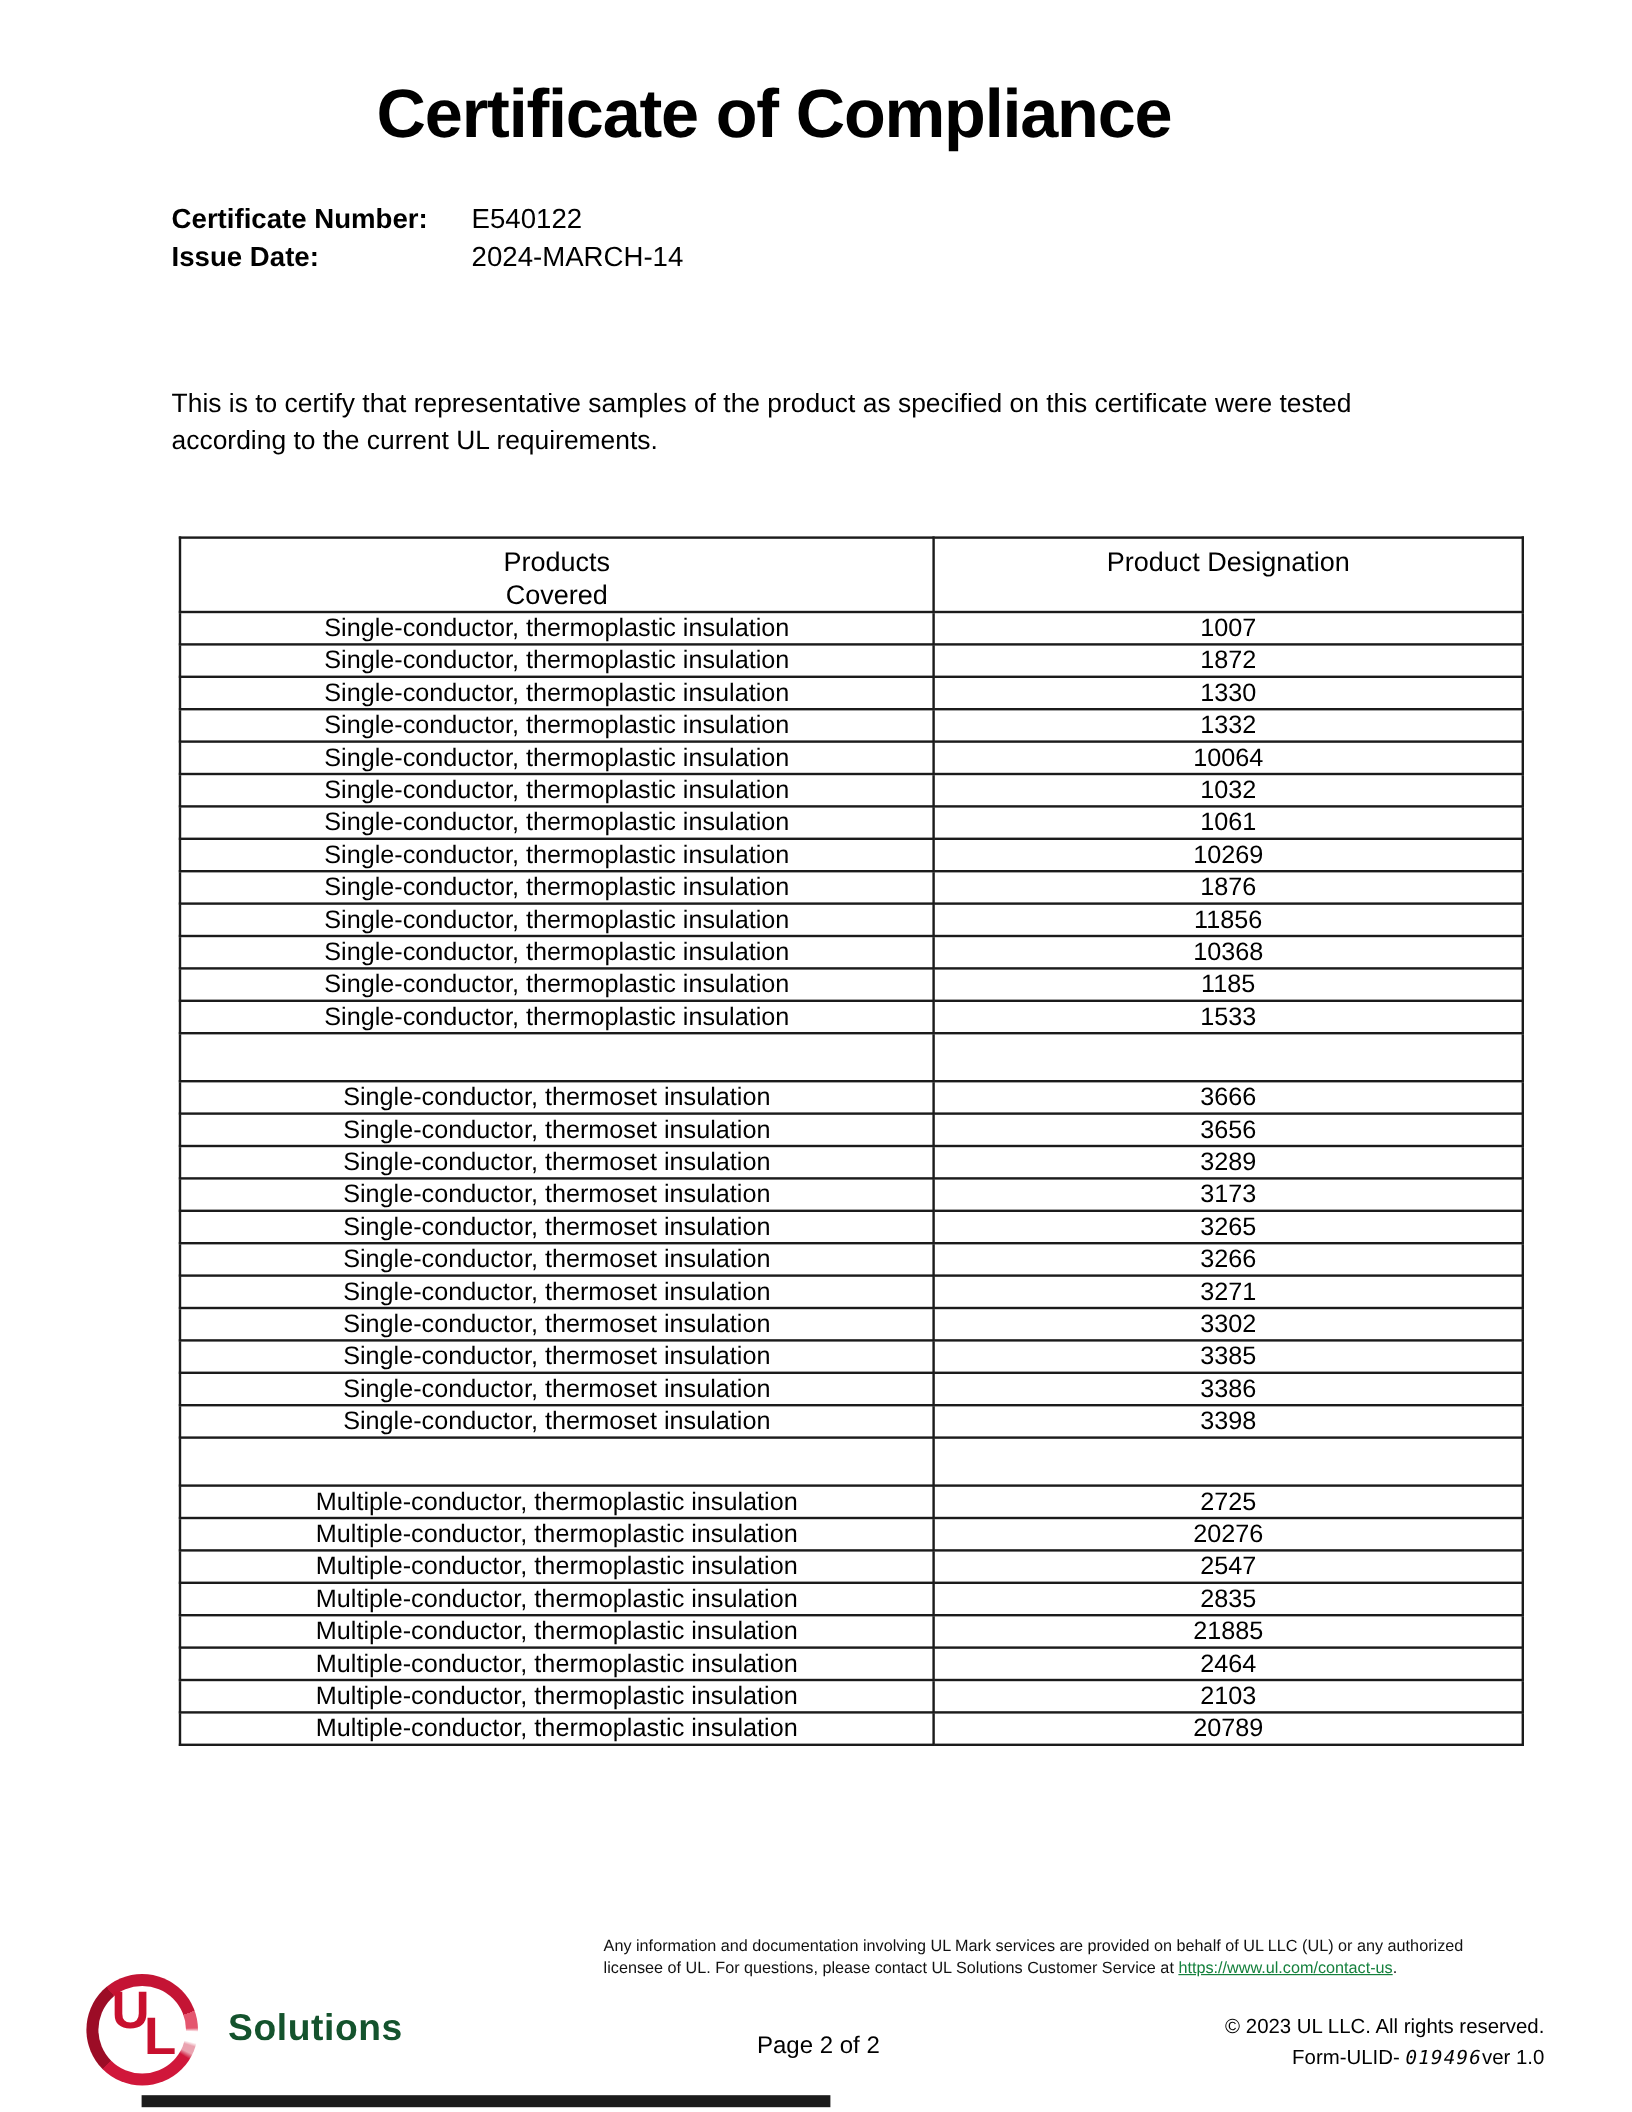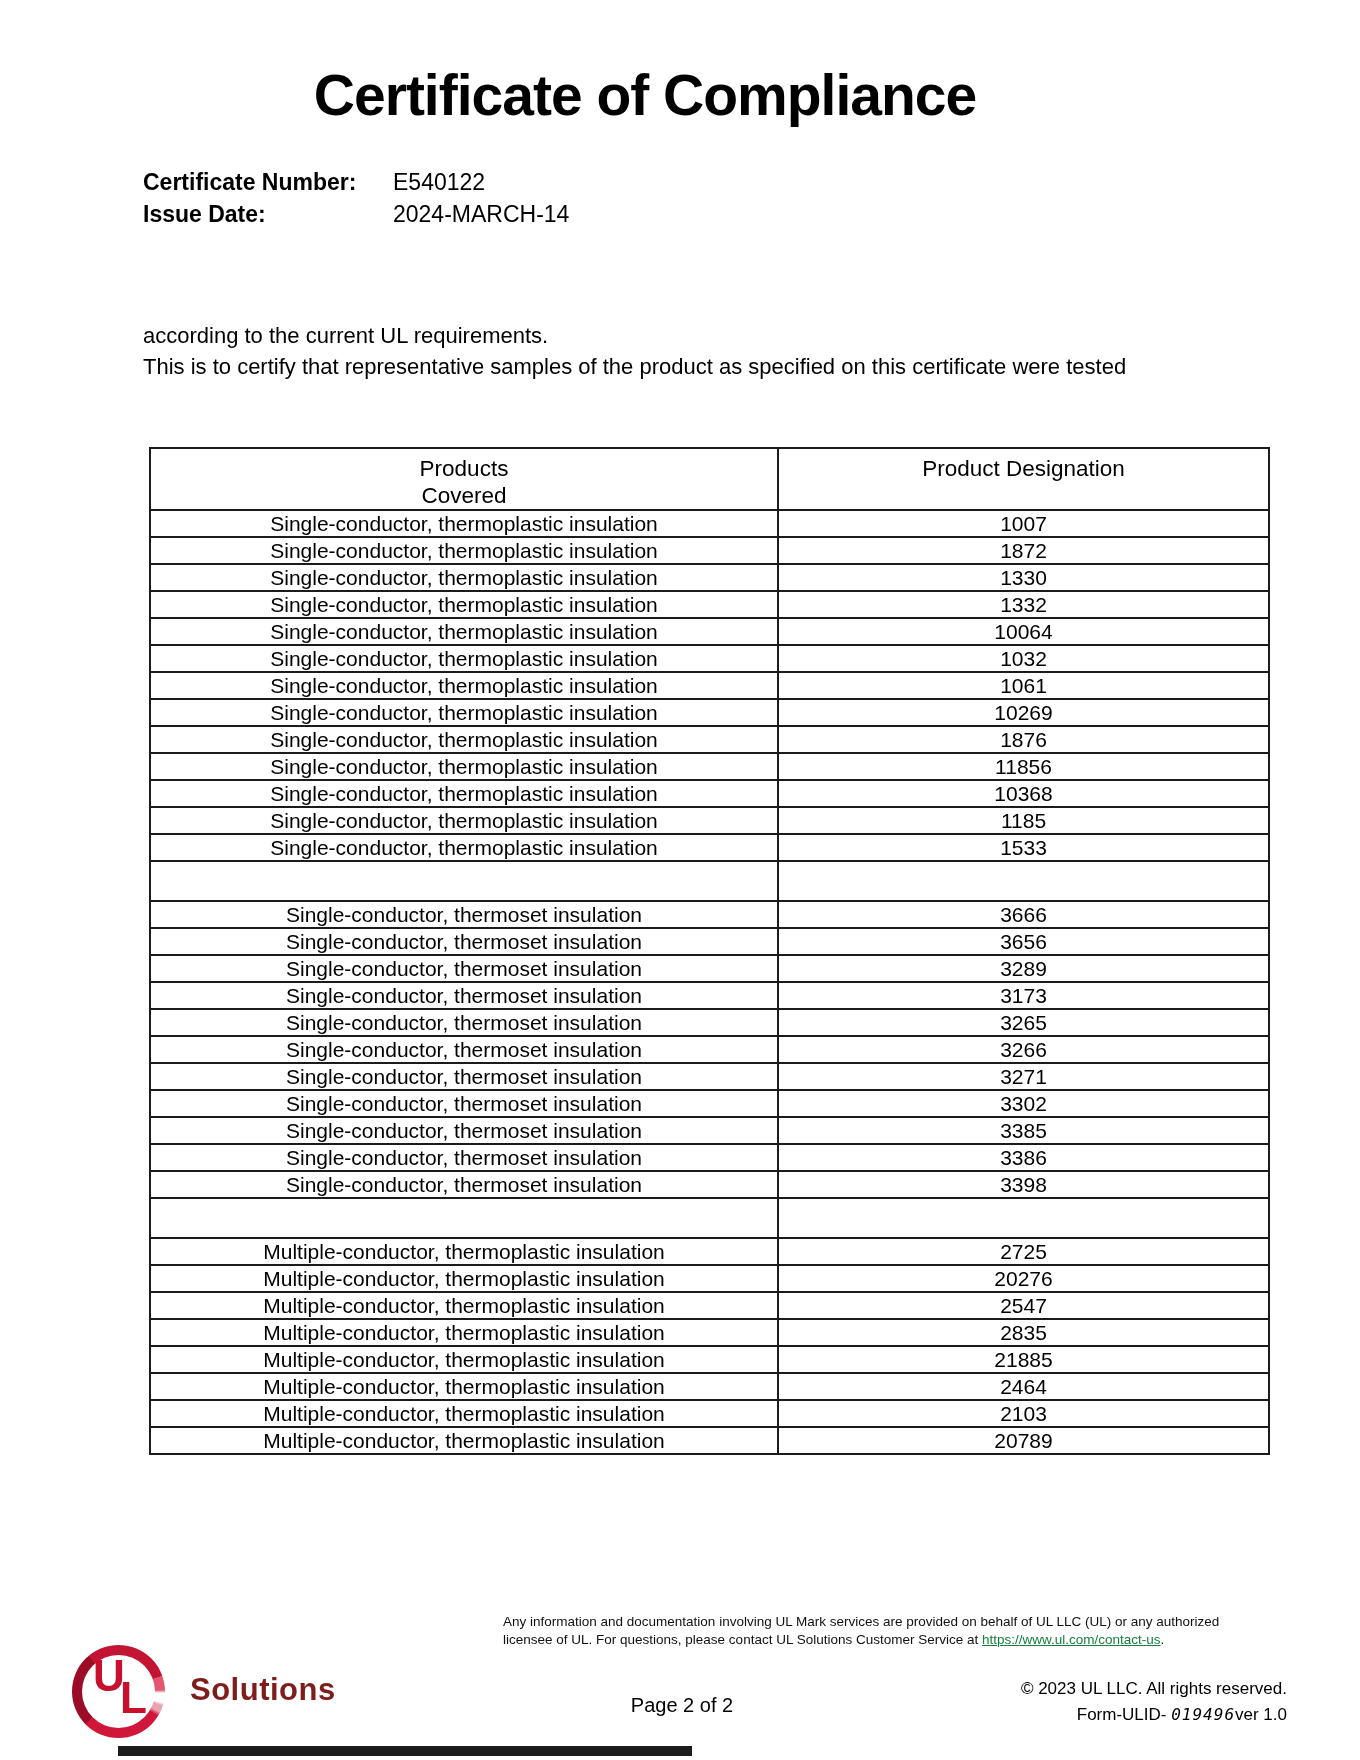--- a/index.html
+++ b/index.html
@@ -81,21 +81,21 @@
   .ul-inner { position: absolute; inset: 10px; border-radius: 50%; background: #fff; }
   .ul-letter { position: absolute; font-weight: bold; color: #c8102e; line-height: 1; }
   .ul-u { top: 9px;  left: 21px; font-size: 44px; }
   .ul-l { top: 31px; left: 48px; font-size: 44px; }
 
   .solutions {
     position: absolute;
     top: 1672px; left: 190px;
     font-size: 31px;
     font-weight: bold;
-    color: #7f1d1d;
+    color: #14532d;
     letter-spacing: 0.5px;
   }
 
   .page-number {
     position: absolute;
     top: 1694px; left: 582px;
     width: 200px;
     text-align: center;
     font-size: 20px;
   }
@@ -133,22 +133,22 @@
       <span class="meta-label">Certificate Number:</span>
       <span class="meta-value">E540122</span>
     </div>
     <div class="meta-row">
       <span class="meta-label">Issue Date:</span>
       <span class="meta-value">2024-MARCH-14</span>
     </div>
   </div>
 
   <div class="intro">
+    <div>This is to certify that representative samples of the product as specified on this certificate were tested</div>
     <div>according to the current UL requirements.</div>
-    <div>This is to certify that representative samples of the product as specified on this certificate were tested</div>
   </div>
 
   <table class="products-table">
     <colgroup>
       <col style="width:628px">
       <col style="width:491px">
     </colgroup>
     <thead>
       <tr>
         <th>

